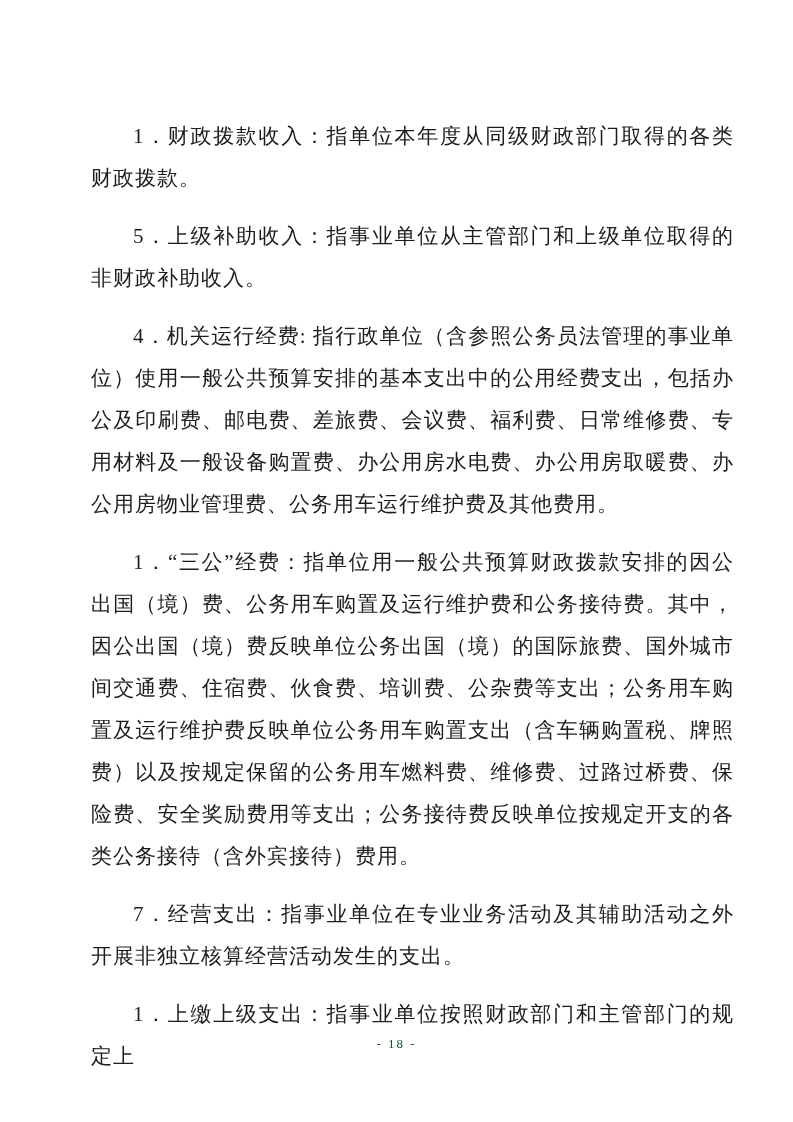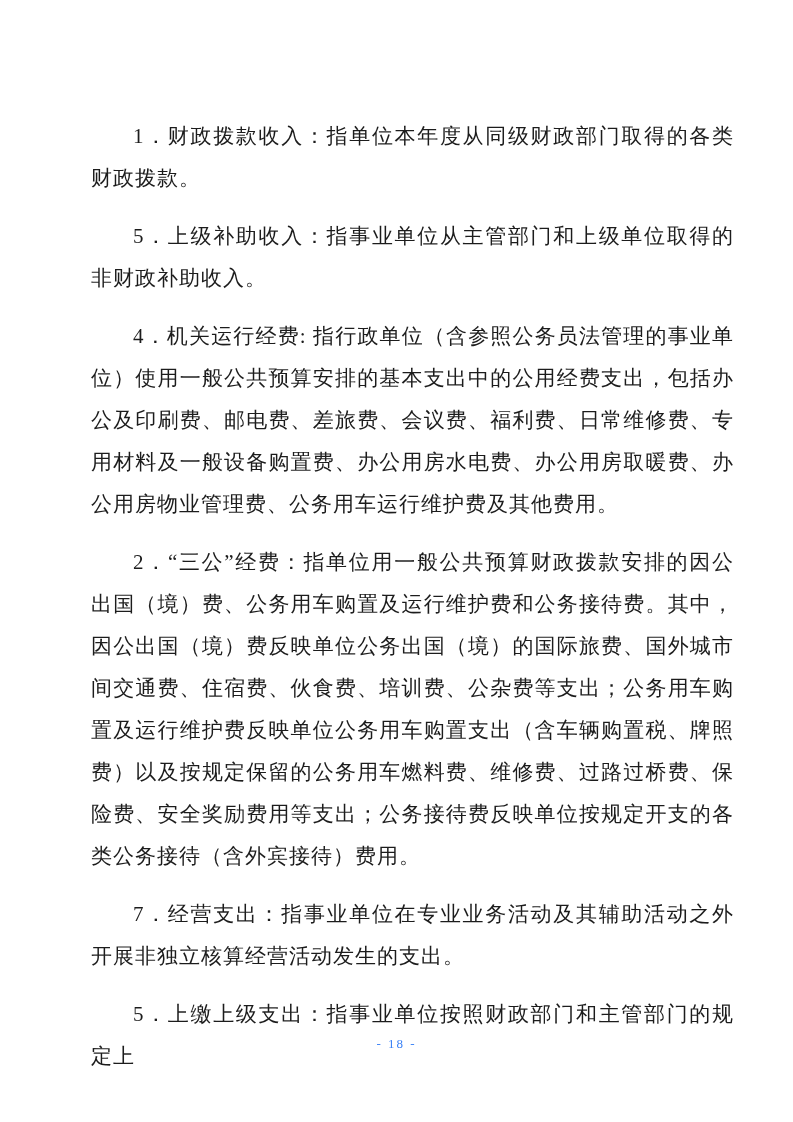--- a/index.html
+++ b/index.html
@@ -34,30 +34,30 @@
     word-break: break-all;
   }
   .page-footer {
     position: absolute;
     top: 1036px;
     left: 0;
     right: 0;
     text-align: center;
     font-size: 13px;
     letter-spacing: 2px;
-    color: #3b82f6;
+    color: #14532d;
     font-family: "Liberation Serif", "DejaVu Serif", serif;
   }
 </style>
 </head>
 <body>
 
 <div class="page">
   <div class="content">
     <p>1．财政拨款收入：指单位本年度从同级财政部门取得的各类财政拨款。</p>
     <p>5．上级补助收入：指事业单位从主管部门和上级单位取得的非财政补助收入。</p>
     <p>4．机关运行经费: 指行政单位（含参照公务员法管理的事业单位）使用一般公共预算安排的基本支出中的公用经费支出，包括办公及印刷费、邮电费、差旅费、会议费、福利费、日常维修费、专用材料及一般设备购置费、办公用房水电费、办公用房取暖费、办公用房物业管理费、公务用车运行维护费及其他费用。</p>
-    <p>2．“三公”经费：指单位用一般公共预算财政拨款安排的因公出国（境）费、公务用车购置及运行维护费和公务接待费。其中，因公出国（境）费反映单位公务出国（境）的国际旅费、国外城市间交通费、住宿费、伙食费、培训费、公杂费等支出；公务用车购置及运行维护费反映单位公务用车购置支出（含车辆购置税、牌照费）以及按规定保留的公务用车燃料费、维修费、过路过桥费、保险费、安全奖励费用等支出；公务接待费反映单位按规定开支的各类公务接待（含外宾接待）费用。</p>
+    <p>1．“三公”经费：指单位用一般公共预算财政拨款安排的因公出国（境）费、公务用车购置及运行维护费和公务接待费。其中，因公出国（境）费反映单位公务出国（境）的国际旅费、国外城市间交通费、住宿费、伙食费、培训费、公杂费等支出；公务用车购置及运行维护费反映单位公务用车购置支出（含车辆购置税、牌照费）以及按规定保留的公务用车燃料费、维修费、过路过桥费、保险费、安全奖励费用等支出；公务接待费反映单位按规定开支的各类公务接待（含外宾接待）费用。</p>
     <p>7．经营支出：指事业单位在专业业务活动及其辅助活动之外开展非独立核算经营活动发生的支出。</p>
-    <p>5．上缴上级支出：指事业单位按照财政部门和主管部门的规定上</p>
+    <p>1．上缴上级支出：指事业单位按照财政部门和主管部门的规定上</p>
   </div>
   <div class="page-footer">- 18 -</div>
 </div>
 
 </body></html>

